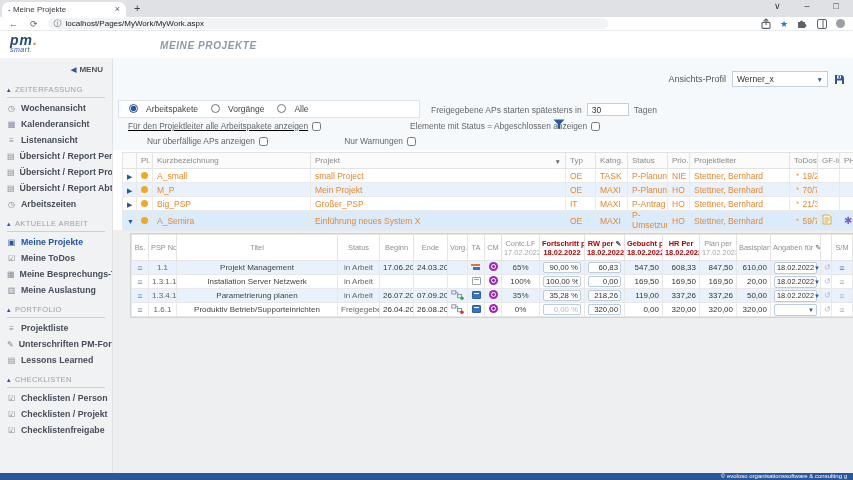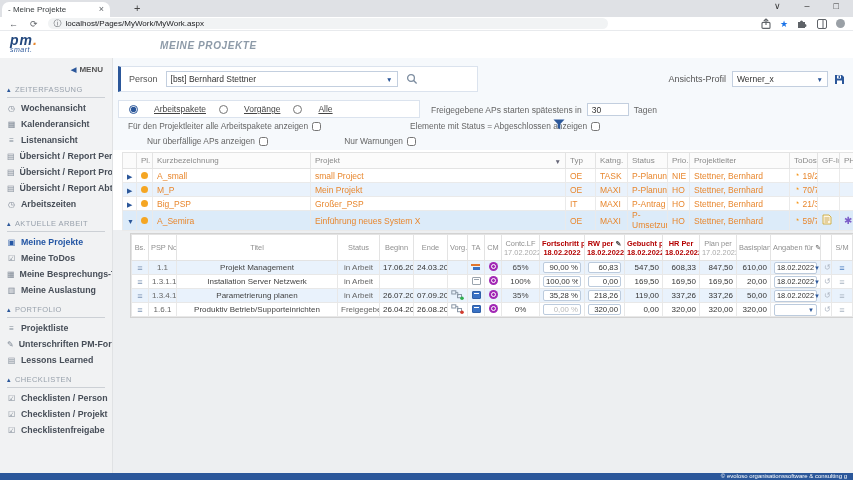--- a/index.html
+++ b/index.html
@@ -1,21 +1,21 @@
 <!DOCTYPE html>
 <html><head>
 <meta charset="utf-8">
 <style>
   * { margin:0; padding:0; box-sizing:border-box; }
   html,body { width:853px; height:480px; overflow:hidden; background:#fff;
               font-family:"Liberation Sans", sans-serif; }
 
   
   #tabstrip { position:absolute; left:0; top:0; width:853px; height:17px; background:#dfe1e5; }
-  #tab { position:absolute; left:2px; top:2px; width:108px; height:15px; background:#fff;
+  #tab { position:absolute; left:2px; top:2px; width:124px; height:15px; background:#fff;
          border-radius:7px 7px 0 0; font-size:8px; color:#3c4043; display:flex; align-items:center;
          padding:0 6px; gap:4px; }
   #tab .ttl { flex:1; white-space:nowrap; overflow:hidden; }
   #tab .cls { color:#5f6368; font-size:9px; line-height:9px; }
   #newtab { position:absolute; left:134px; top:2px; font-size:11px; color:#444; }
   #winctl { position:absolute; right:14px; top:1px; display:flex; gap:24px; font-size:9px; color:#333; }
   #addressbar { position:absolute; left:0; top:17px; width:853px; height:14px; background:#fff;
                 display:flex; align-items:center; border-bottom:1px solid #e8eaed; }
   #addressbar .nav { font-size:9px; color:#5f6368; margin-left:9px; }
   #urlpill { display:flex; align-items:center; gap:4px; background:#f1f3f4; border-radius:6px;
@@ -68,21 +68,21 @@
   .combo { display:flex; align-items:center; height:16px; border:1px solid #c3cfdf; background:#fff;
            padding:0 4px; font-size:8.5px; color:#333; }
   .combo .dd { margin-left:auto; color:#2b579a; font-size:6.5px; padding-left:6px; }
   #person-combo { width:232px; }
   #profilebox { position:absolute; right:8px; top:13px; display:flex; align-items:center; gap:6px; }
   #profile-combo { width:96px; }
 
   #radiobox { position:absolute; left:5px; top:42px; width:302px; height:18px; background:#fff;
               border:1px solid #dbe3ee; display:flex; align-items:center; gap:13px; padding:0 10px;
               font-size:8.5px; color:#444; }
-  .rgrp { display:flex; align-items:flex-end; gap:16px;text-decoration:underline; }
+  .rgrp { display:flex; align-items:flex-start; gap:8px; }
   input[type=radio], input[type=checkbox] { width:9px; height:9px; margin:0; accent-color:#2b579a; }
 
   #released { position:absolute; left:318px; top:45px; display:flex; align-items:center; gap:5px;
               font-size:8.5px; color:#666; }
   #released input { width:42px; height:13px; border:1px solid #c3cfdf; font-size:8.5px;
                     font-family:"Liberation Sans",sans-serif; text-align:left; padding:0 4px; color:#333; }
 
   .cbg { position:absolute; display:flex; align-items:center; gap:4px; height:12px; }
   .cbl { font-size:8.4px; color:#666; text-align:right; flex:1; white-space:nowrap; }
   #funnel { position:absolute; left:440px; top:61px; }
@@ -286,31 +286,20 @@
       <span>Checklisten / Projekt</span>
     </div>
   <div class="sitem">
       <span class="sic">☑</span>
       <span>Checklistenfreigabe</span>
     </div>
 </div>
 
 <div id="main">
   <div id="filters">
-    <div id="personbox">
-      <span class="flabel">Person</span>
-      <div class="combo" id="person-combo">
-        <span>[bst]  Bernhard Stettner</span>
-        <span class="dd">▼</span>
-      </div>
-      <svg width="12" height="12">
-          <circle cx="5" cy="5" r="3.4" fill="none" stroke="#7d8da0" stroke-width="1.3"></circle>
-          <line x1="7.6" y1="7.6" x2="10.6" y2="10.6" stroke="#7d8da0" stroke-width="1.4"></line>
-        </svg>
-    </div>
 
     <div id="profilebox">
       <span class="flabel">Ansichts-Profil</span>
       <div class="combo" id="profile-combo">
         <span>Werner_x</span>
         <span class="dd">▼</span>
       </div>
       <svg width="11" height="11">
           <path d="M1 1h7l2 2v7H1z" fill="#2b579a"></path>
           <rect x="3" y="1.5" width="4" height="3" fill="#fff"></rect>
@@ -333,21 +322,21 @@
           <span>Alle</span>
         </label>
     </div>
 
     <div id="released">
       <span>Freigegebene APs starten spätestens in</span>
       <input value="30" style="">
       <span>Tagen</span>
     </div>
 
-    <div class="cbg" style="left:15px; top:62px; width:140px;">
+    <div class="cbg" style="left:15px; top:62px; width:140px;text-decoration:underline;">
       <span class="cbl">Für den Projektleiter alle Arbeitspakete anzeigen</span>
         <input type="checkbox" style="">
     </div>
     <div class="cbg" style="left:297px; top:62px; width:137px;">
       <span class="cbl">Elemente mit Status = Abgeschlossen anzeigen</span>
         <input type="checkbox" style="">
     </div>
     <div class="cbg" style="left:160px; top:77px; width:143px;">
       <span class="cbl">Nur Warnungen</span>
         <input type="checkbox" style="">

